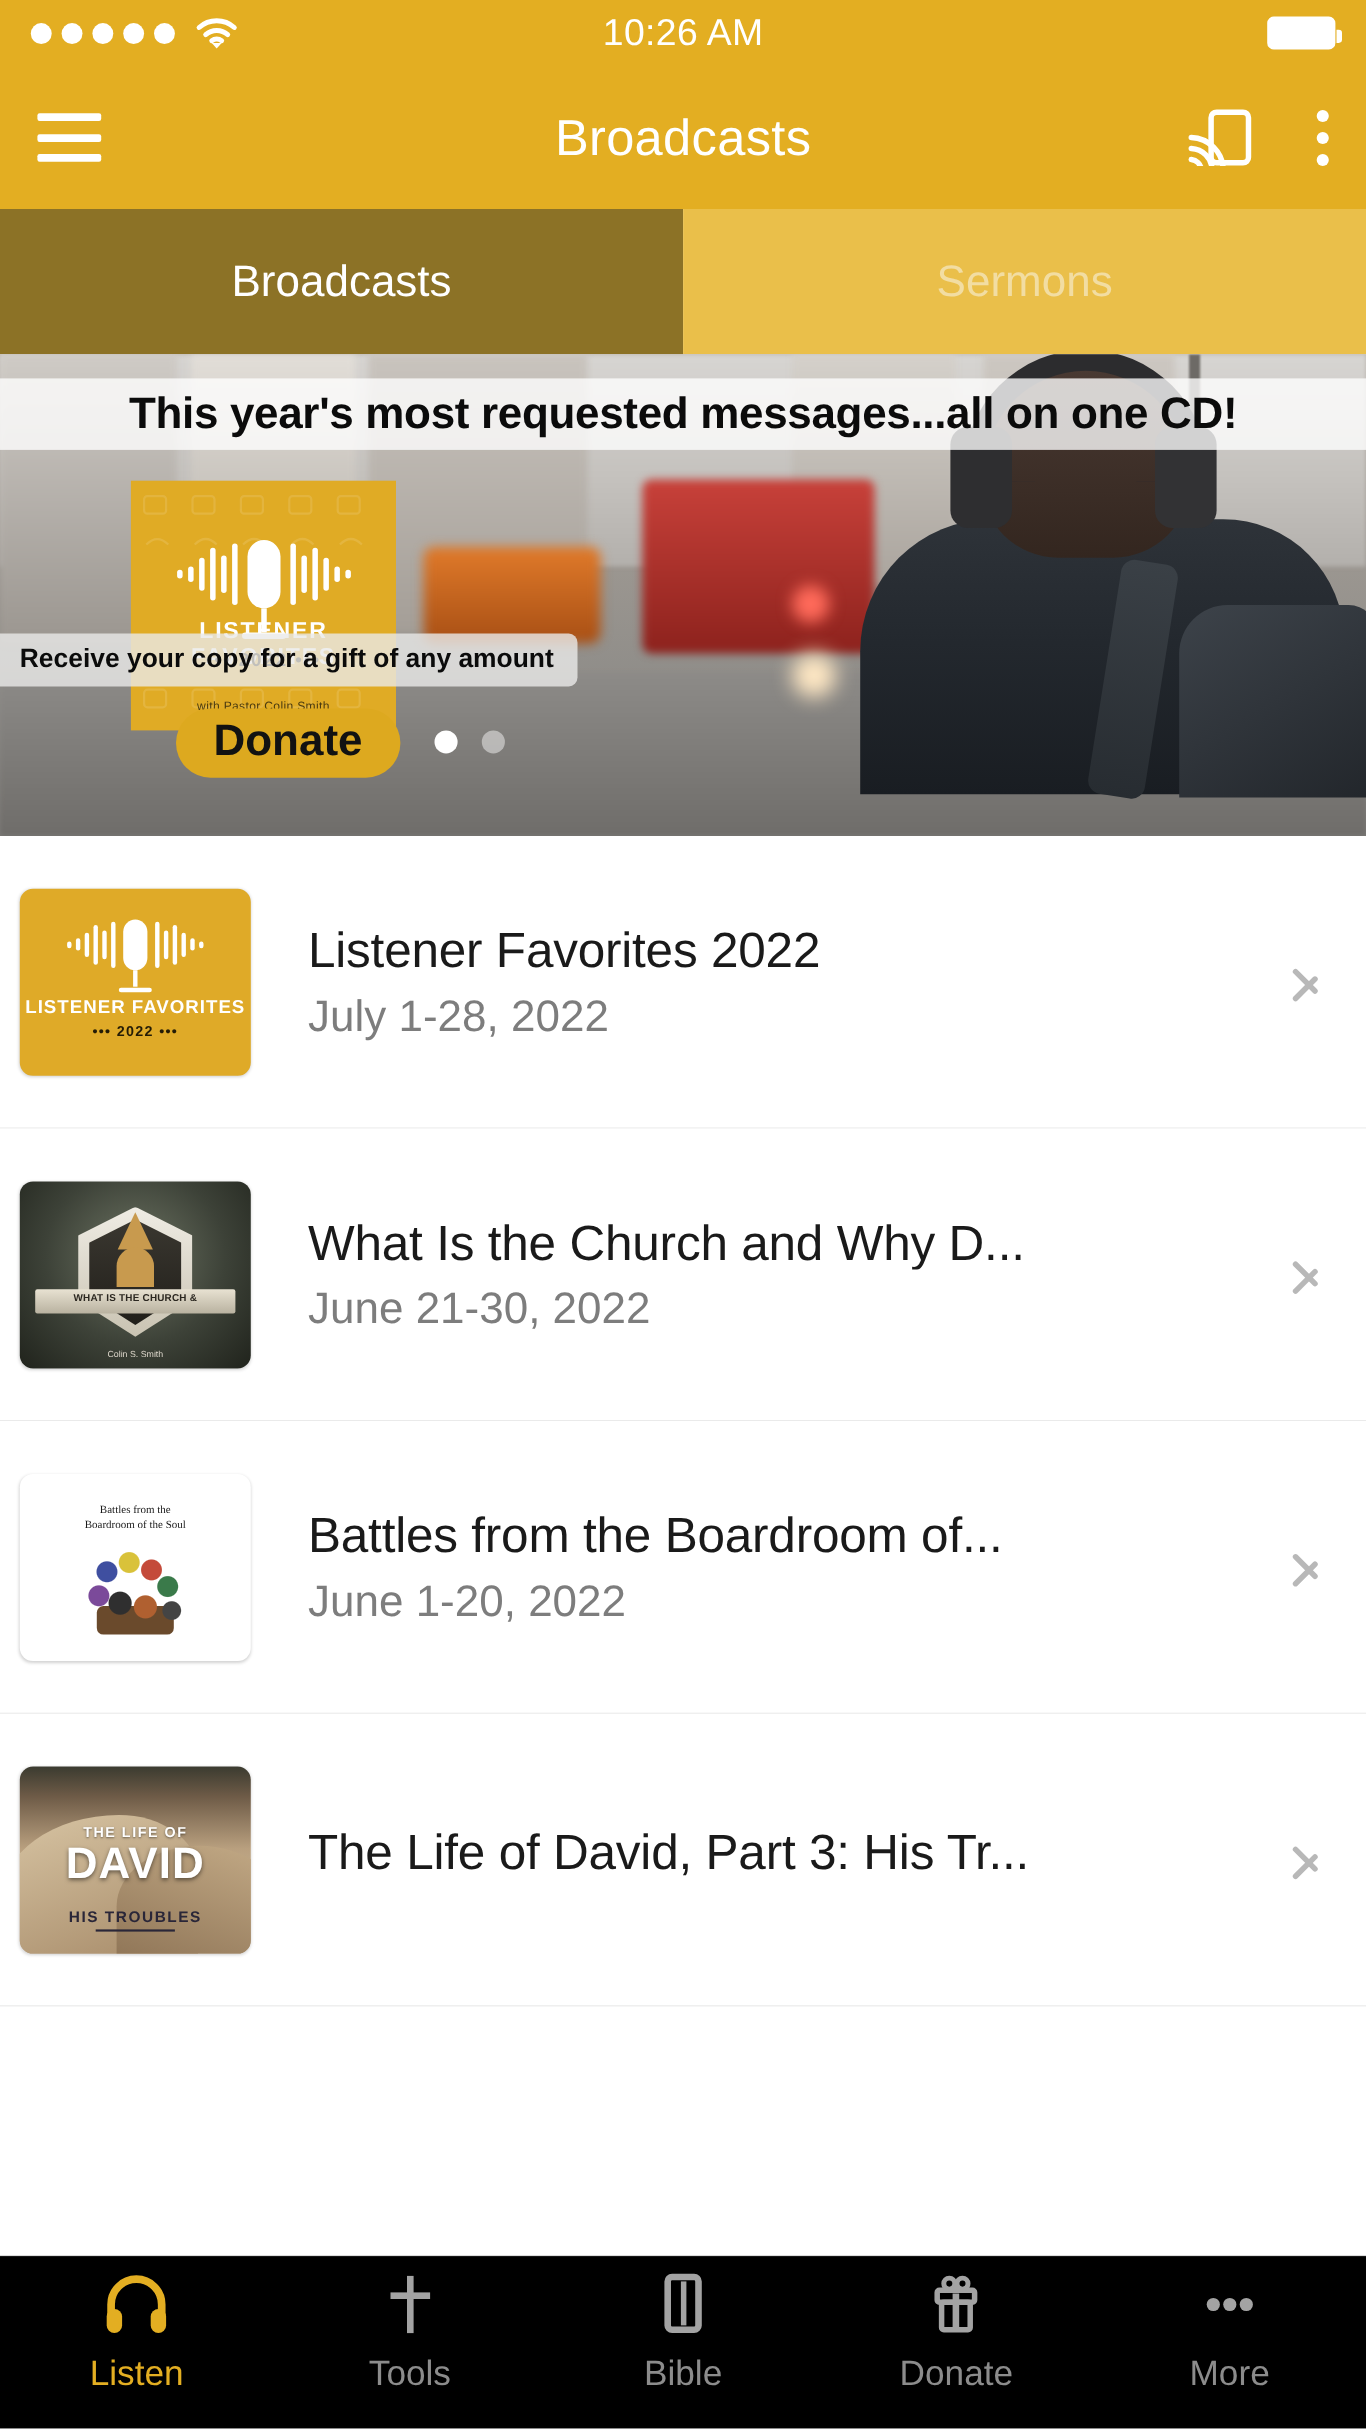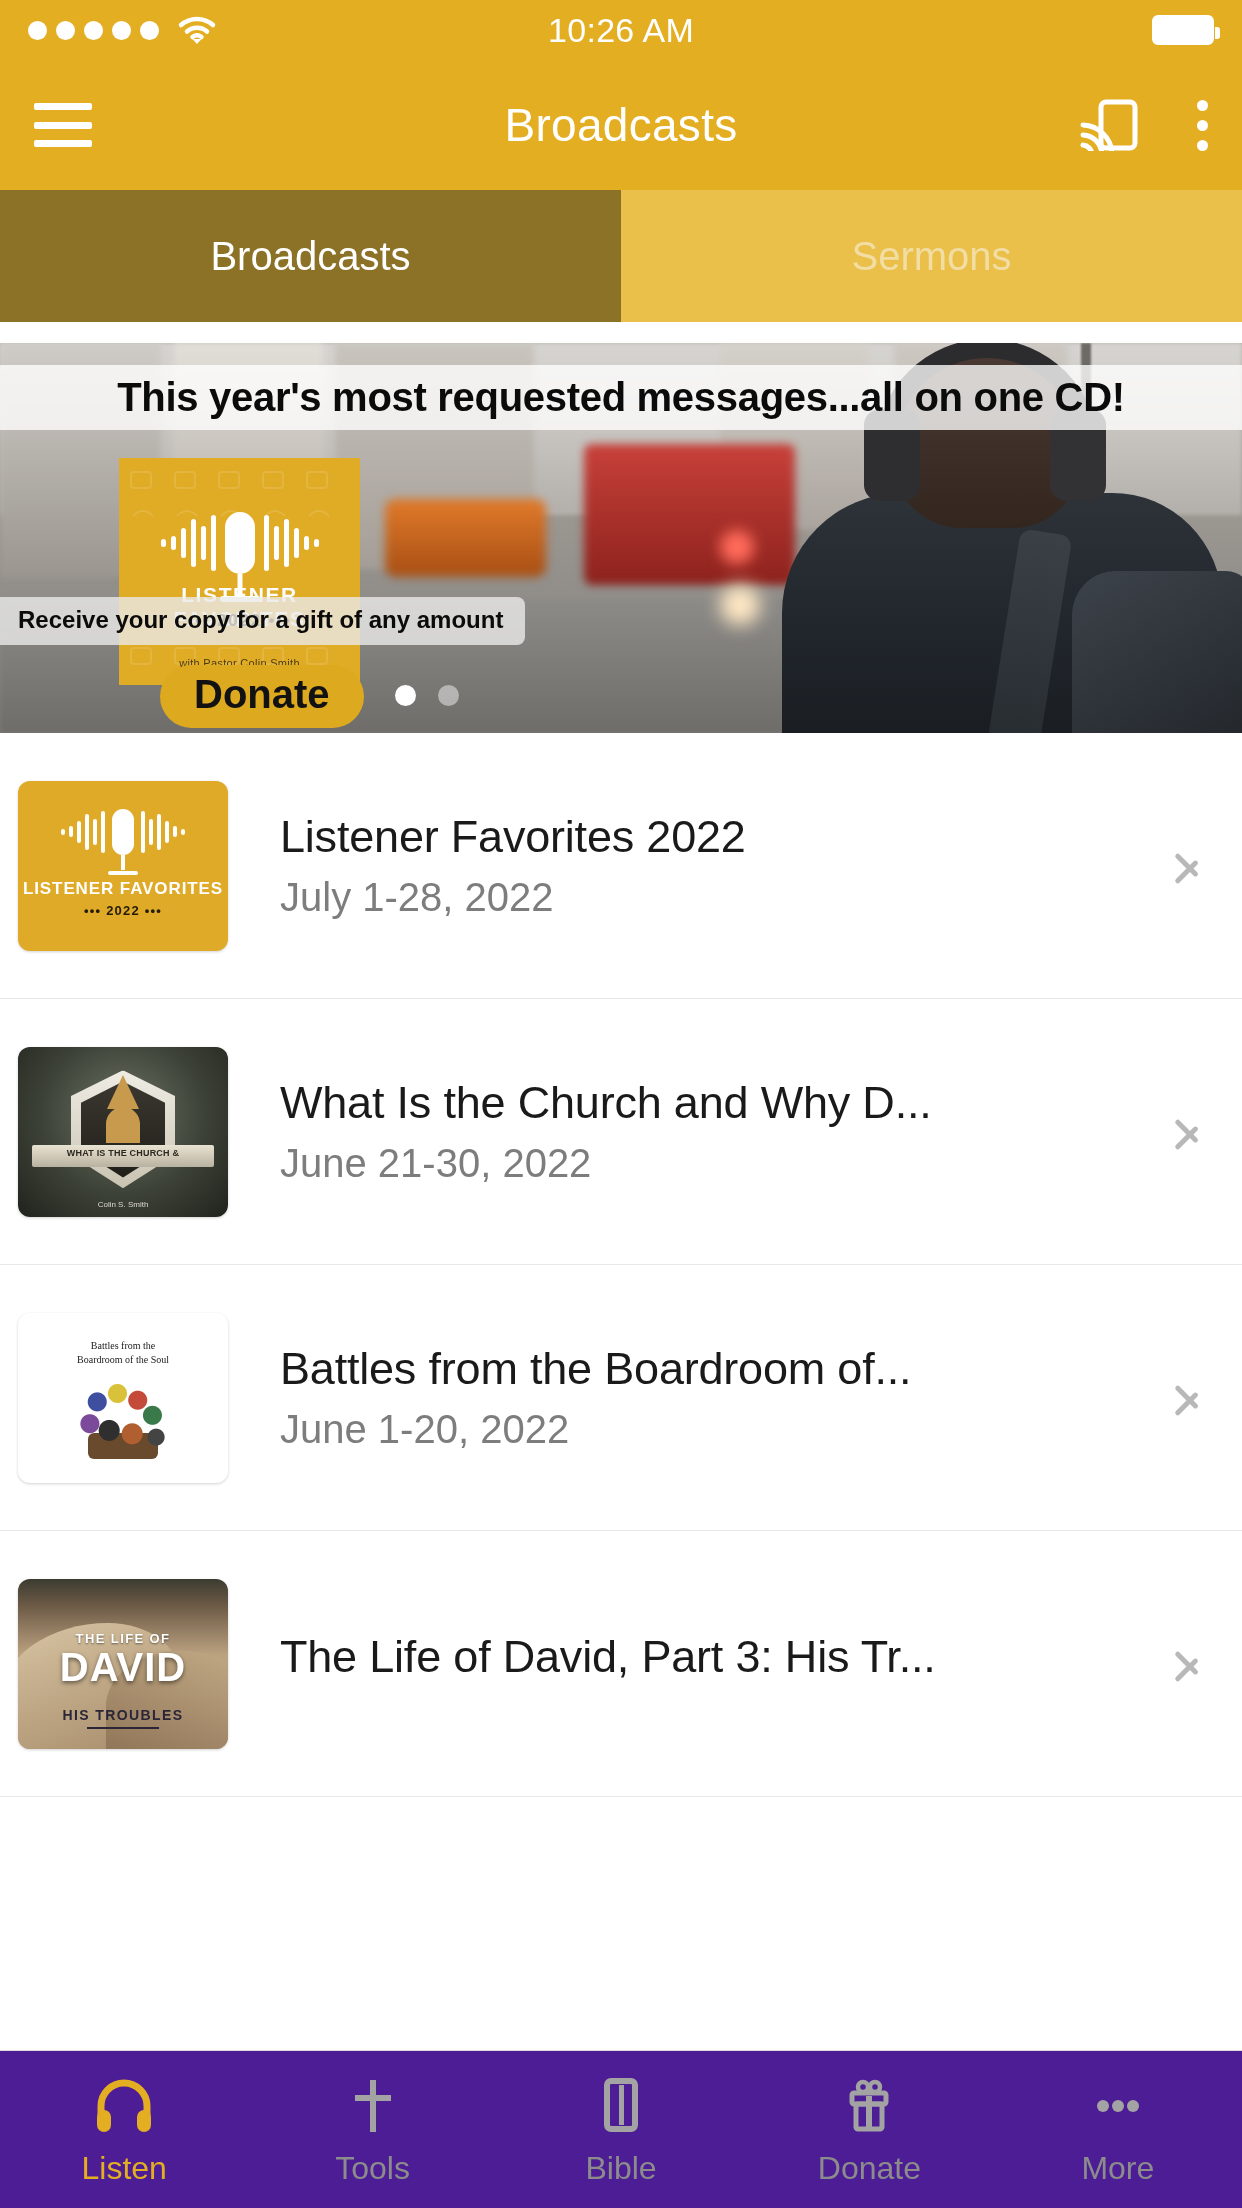--- a/index.html
+++ b/index.html
@@ -56,23 +56,22 @@
   .segtabs { display:flex; height:132px; }
   .segtab {
     flex:1; display:flex; align-items:center; justify-content:center;
     font-size:40px; cursor:pointer;
   }
   .segtab.active { background:#8C7226; color:#ffffff; }
   .segtab.inactive { background:#EABF4A; color:#F2DDA2; }
 
   
   .hero {
-    position:relative; height:390px; overflow:hidden;
+    position:relative; height:438px; overflow:hidden;
     background:linear-gradient(180deg,#b9b3ab 0%,#a29c95 30%,#8e8c88 70%,#7d7b78 100%);
-    margin-top:21px;
   }
   .hero-bg { position:absolute; inset:0; }
   .hero-bg .sky {
     position:absolute; left:0; top:0; width:100%; height:44%;
     background:linear-gradient(180deg,#d7d5d2 0%,#c4c1bd 60%,#b3b0ac 100%);
     filter:blur(2px);
   }
   .hero-bg .b1 { position:absolute; left:0; top:0; width:13%; height:60%;
     background:linear-gradient(180deg,#cfcbc6,#9b9690); filter:blur(3px); }
   .hero-bg .b2 { position:absolute; left:14%; top:0; width:12%; height:52%;
@@ -337,22 +336,22 @@
     font-size:14px; font-weight:700; color:#2a2638; letter-spacing:1.4px;
   }
   .t-dv .t3u {
     position:absolute; left:50%; transform:translateX(-50%); bottom:20px;
     width:72px; height:2px; background:#2a2638;
   }
 
   
   .bottomnav {
     position:absolute; left:0; bottom:0; width:100%; height:158px;
-    background:#4c1d95; border-top:1px solid #dcdcdc;
-    display:flex; align-items:flex-start; padding-top:23px;
+    background:#000000; border-top:1px solid #dcdcdc;
+    display:flex; align-items:flex-start; padding-top:12px;
   }
   .navitem {
     flex:1; display:flex; flex-direction:column; align-items:center; gap:14px; cursor:pointer;
   }
   .navicon { height:62px; display:flex; align-items:center; justify-content:center; }
   .navlabel { font-size:32px; color:#8c8c8c; }
   .navitem.active .navlabel { color:#E3AE22; }
 </style>
 </head>
 <body>

